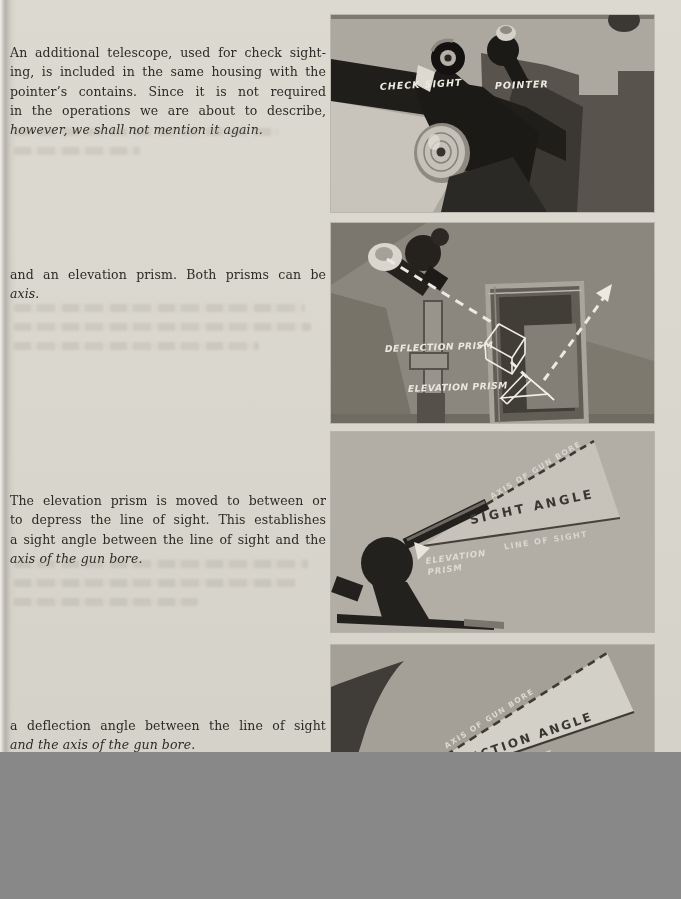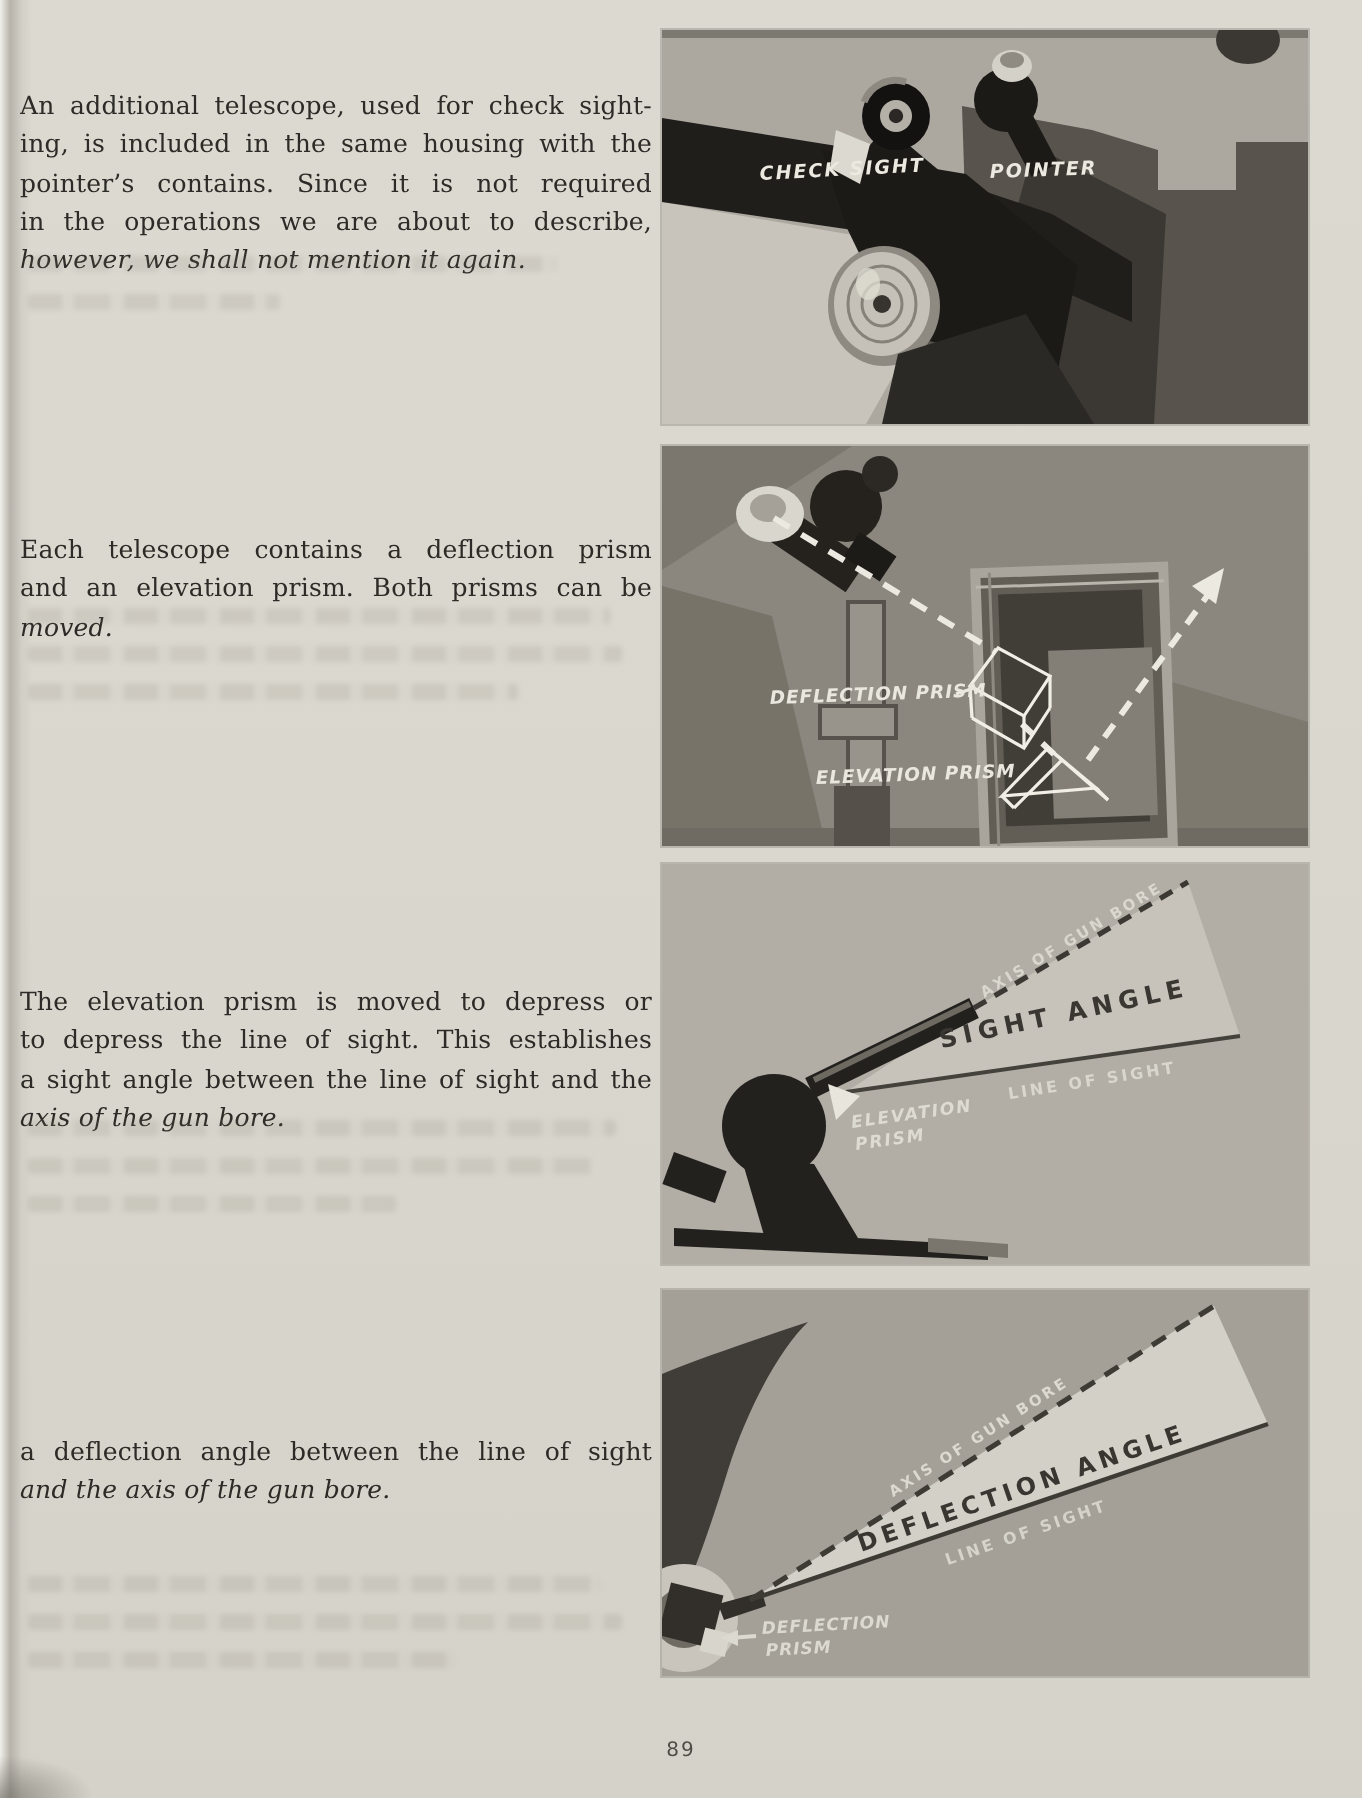--- a/index.html
+++ b/index.html
@@ -1,17 +1,17 @@
 <!DOCTYPE html>
 <html><head>
 <meta charset="utf-8">
 <style>
   html,body { margin:0; padding:0; background:#888; }
   .page {
-    position:relative; width:681px; height:899px; overflow:hidden;
+    position:relative; width:681px; height:752px; overflow:hidden;
     background:linear-gradient(180deg,#dcd9d1 0%,#dad7ce 45%,#d5d2c9 100%);
     font-family:"DejaVu Serif", serif;
   }
   .spine {
     position:absolute; left:0; top:0; bottom:0; width:16px;
     background:linear-gradient(to right,#f2f0eb 0%,#b7b3ab 32%,#d2cfc6 68%,rgba(214,211,202,0) 100%);
   }
   .corner-smudge {
     position:absolute; left:0; top:878px; width:46px; height:21px;
     background:radial-gradient(ellipse at 0% 100%, rgba(88,85,78,0.55), rgba(88,85,78,0) 72%);
@@ -42,27 +42,26 @@
 
   <div class="para" style="top:43px">
     <div class="jl">An additional telescope, used for check sight-</div>
     <div class="jl">ing, is included in the same housing with the</div>
     <div class="jl">pointer’s contains. Since it is not required</div>
     <div class="jl">in the operations we are about to describe,</div>
     <div class="ll">however, we shall not mention it again.</div>
   </div>
 
   <div class="para" style="top:265px">
-    <div class="jl">Each telescope contains a deflection prism</div>
     <div class="jl">and an elevation prism. Both prisms can be</div>
-    <div class="ll">moved.</div>
+    <div class="ll">axis.</div>
   </div>
 
   <div class="para" style="top:491px">
-    <div class="jl">The elevation prism is moved to depress or</div>
+    <div class="jl">The elevation prism is moved to between or</div>
     <div class="jl">to depress the line of sight. This establishes</div>
     <div class="jl">a sight angle between the line of sight and the</div>
     <div class="ll">axis of the gun bore.</div>
   </div>
 
   <div class="para" style="top:716px">
     <div class="jl">a deflection angle between the line of sight</div>
     <div class="ll">and the axis of the gun bore.</div>
   </div>
 

